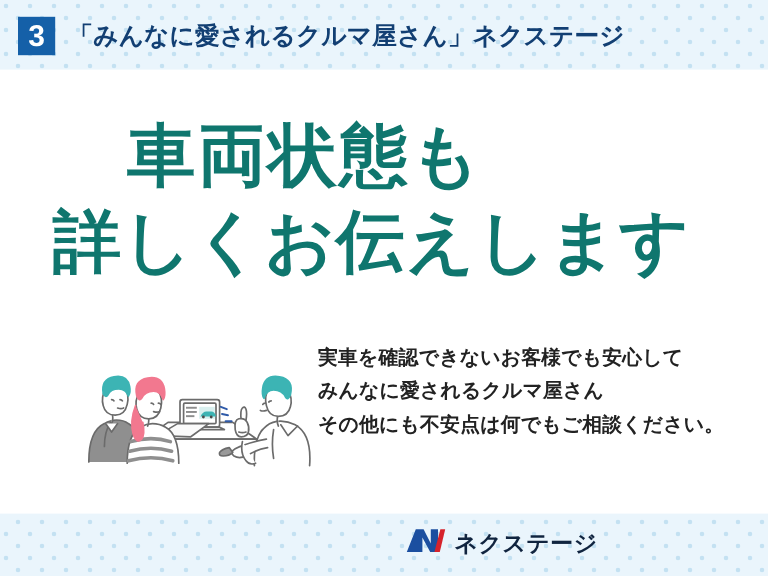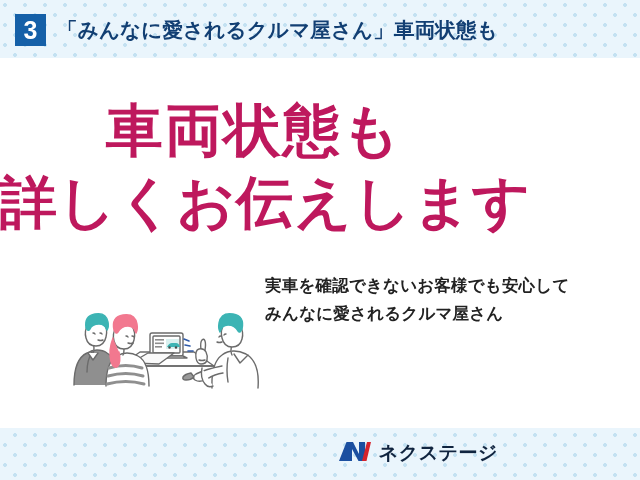--- a/index.html
+++ b/index.html
@@ -69,39 +69,40 @@
     background: #ffffff;
   }
 
   
   #headline {
     position: absolute;
     left: 0;
     top: 36px;
     width: 508px;
     text-align: center;
-    color: #be185d;
+    color: #0f766e;
     font-weight: bold;
     letter-spacing: 2px;
   }
   #headline .hl-line {
     display: block;
     font-size: 57px;
     line-height: 72px;
     white-space: nowrap;
   }
   #headline .hl-line.line2 {
     letter-spacing: 1px;
+    margin-left: 44px;
   }
 
   
   #body-copy {
     position: absolute;
     left: 265px;
-    top: 213px;
+    top: 226px;
     color: #222222;
     font-size: 16.5px;
     line-height: 28px;
     font-weight: bold;
     letter-spacing: 0.2px;
     white-space: nowrap;
   }
   #body-copy .copy-line {
     display: block;
   }
@@ -140,21 +141,21 @@
     white-space: nowrap;
   }
 </style>
 </head>
 <body>
 
 <div id="slide">
 
   <div id="header">
     <div id="step-badge">3</div>
-    <div id="header-title">「みんなに愛されるクルマ屋さん」車両状態も</div>
+    <div id="header-title">「みんなに愛されるクルマ屋さん」ネクステージ</div>
   </div>
 
   <div id="panel">
 
     <div id="headline">
       <span class="hl-line line1">車両状態も</span>
       <span class="hl-line line2">詳しくお伝えします</span>
     </div>
 
     <div id="illustration">
@@ -243,20 +244,21 @@
             <path d="M123 65 l5 1"></path>
             <path d="M126 71 l5 0"></path>
           </g>
         </g>
       </svg>
     </div>
 
     <div id="body-copy">
       <span class="copy-line">実車を確認できないお客様でも安心して</span>
       <span class="copy-line">みんなに愛されるクルマ屋さん</span>
+      <span class="copy-line">その他にも不安点は何でもご相談ください。</span>
     </div>
 
   </div>
 
   <div id="footer">
     <div id="brand-lockup">
       <span>
         <svg width="34" height="23" viewBox="0 0 34 23" xmlns="http://www.w3.org/2000/svg">
           <path d="M1 21 L8.5 2 L15 2 L21 14 L21 2 L27 2 L27 21 L20.5 21 L14 9 L14 21 Z" fill="#1b4fa0"></path>
           <path d="M24 21 L29 2 L33 2 L28.5 21 Z" fill="#d6232c"></path>

